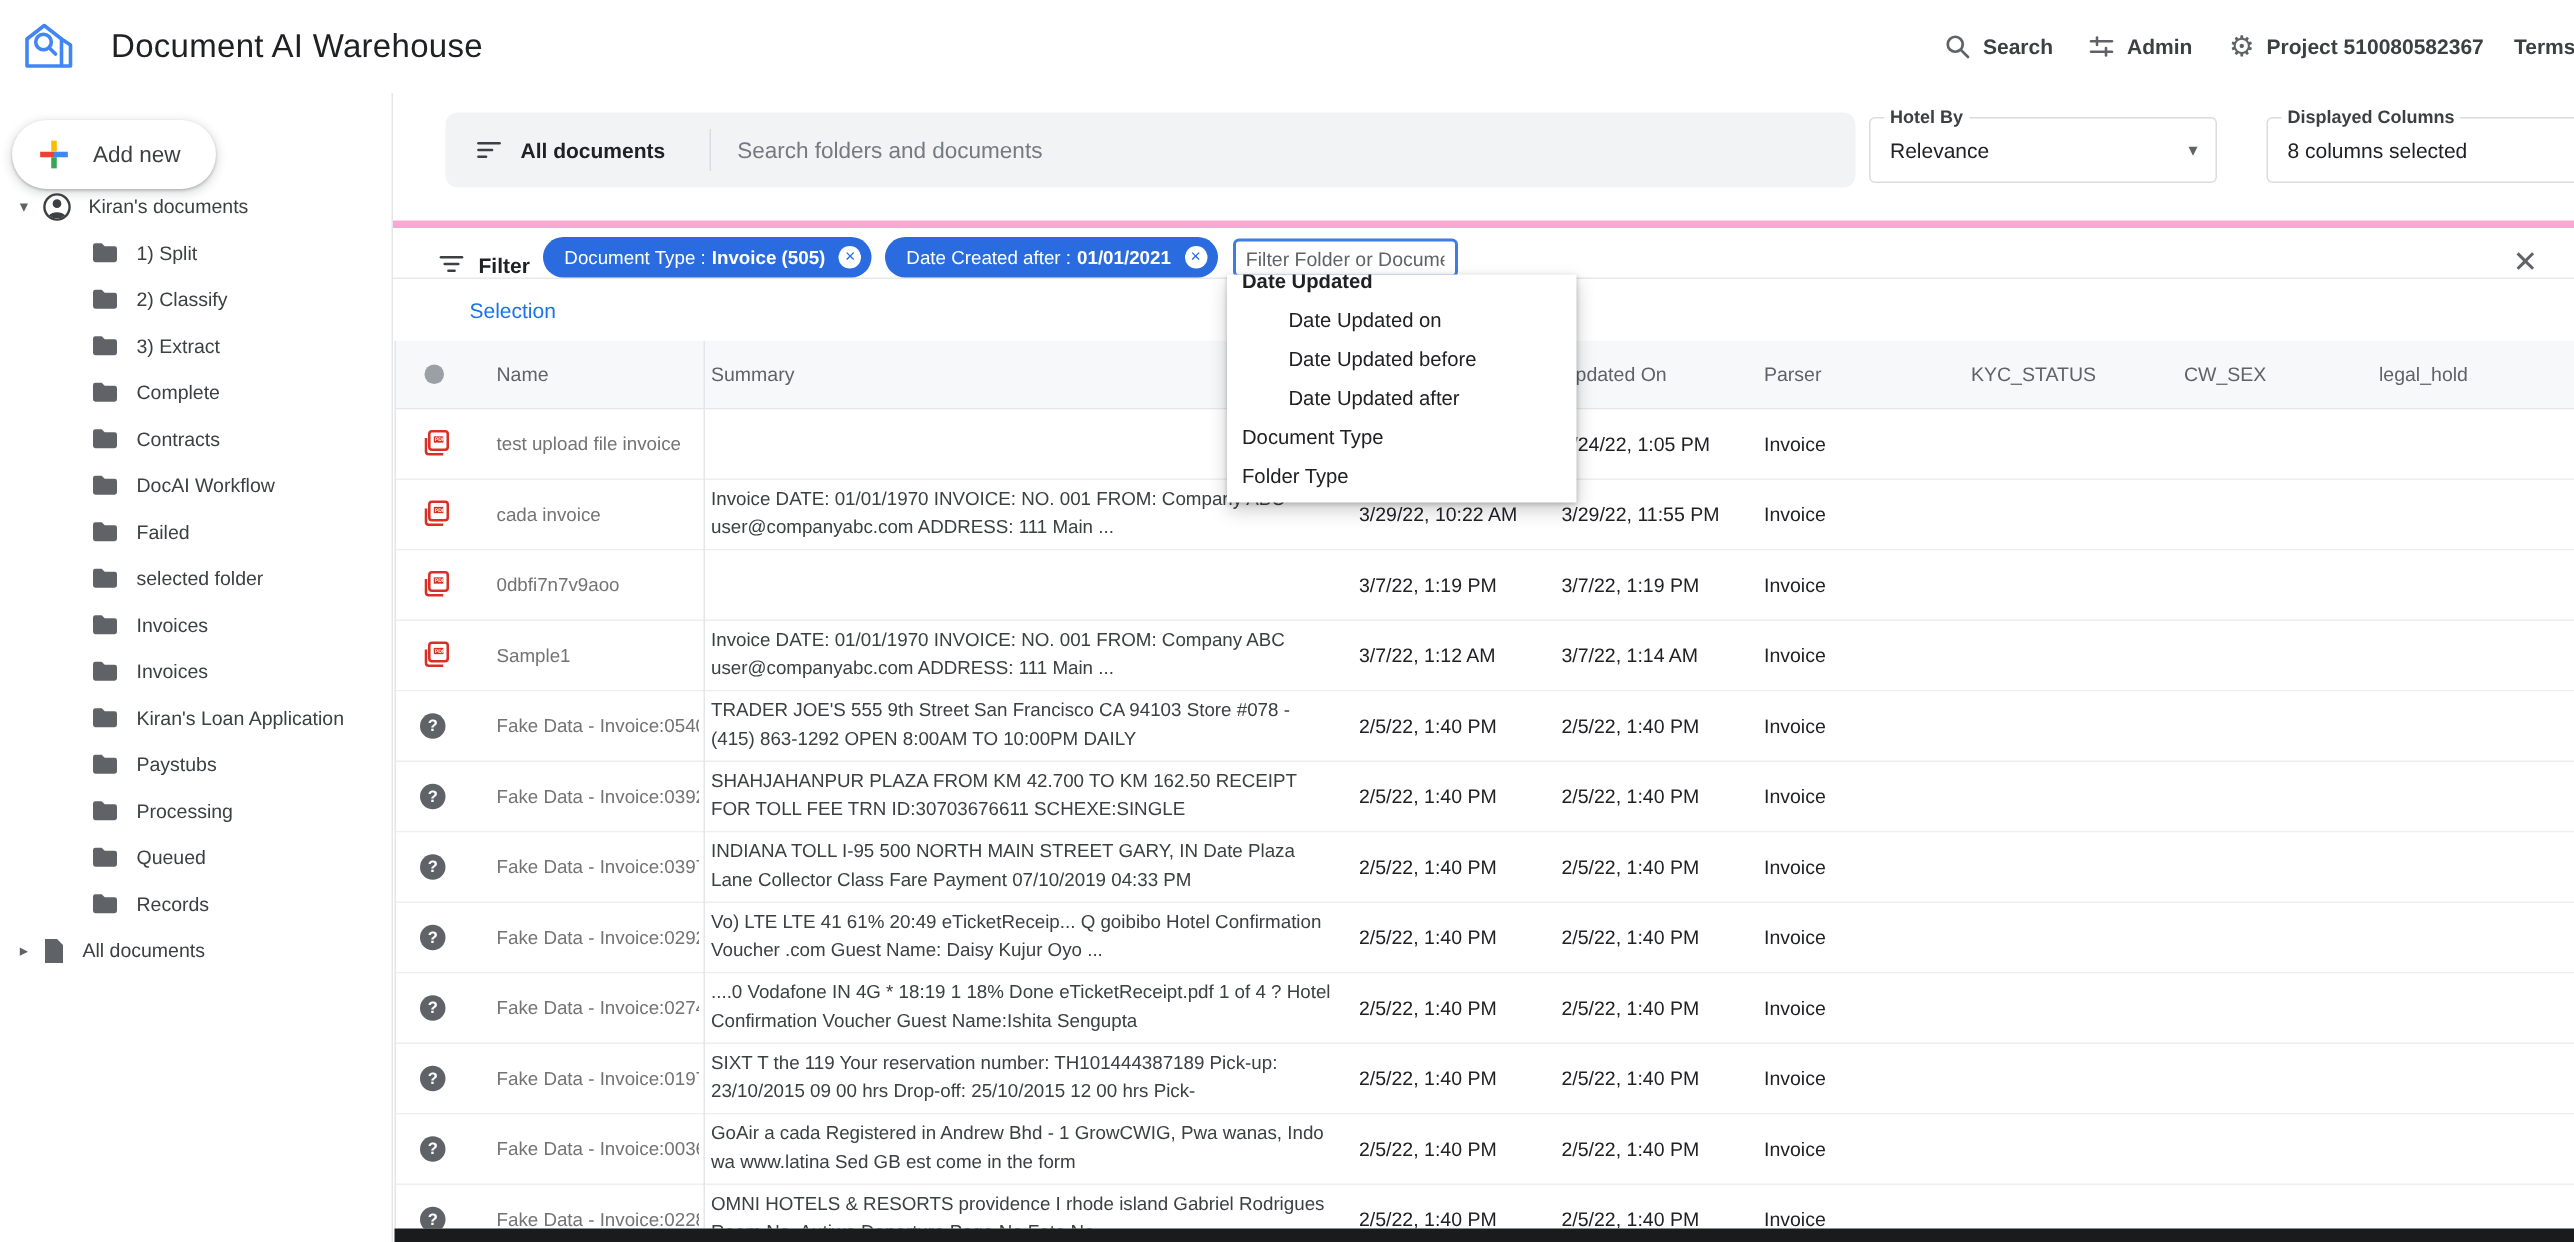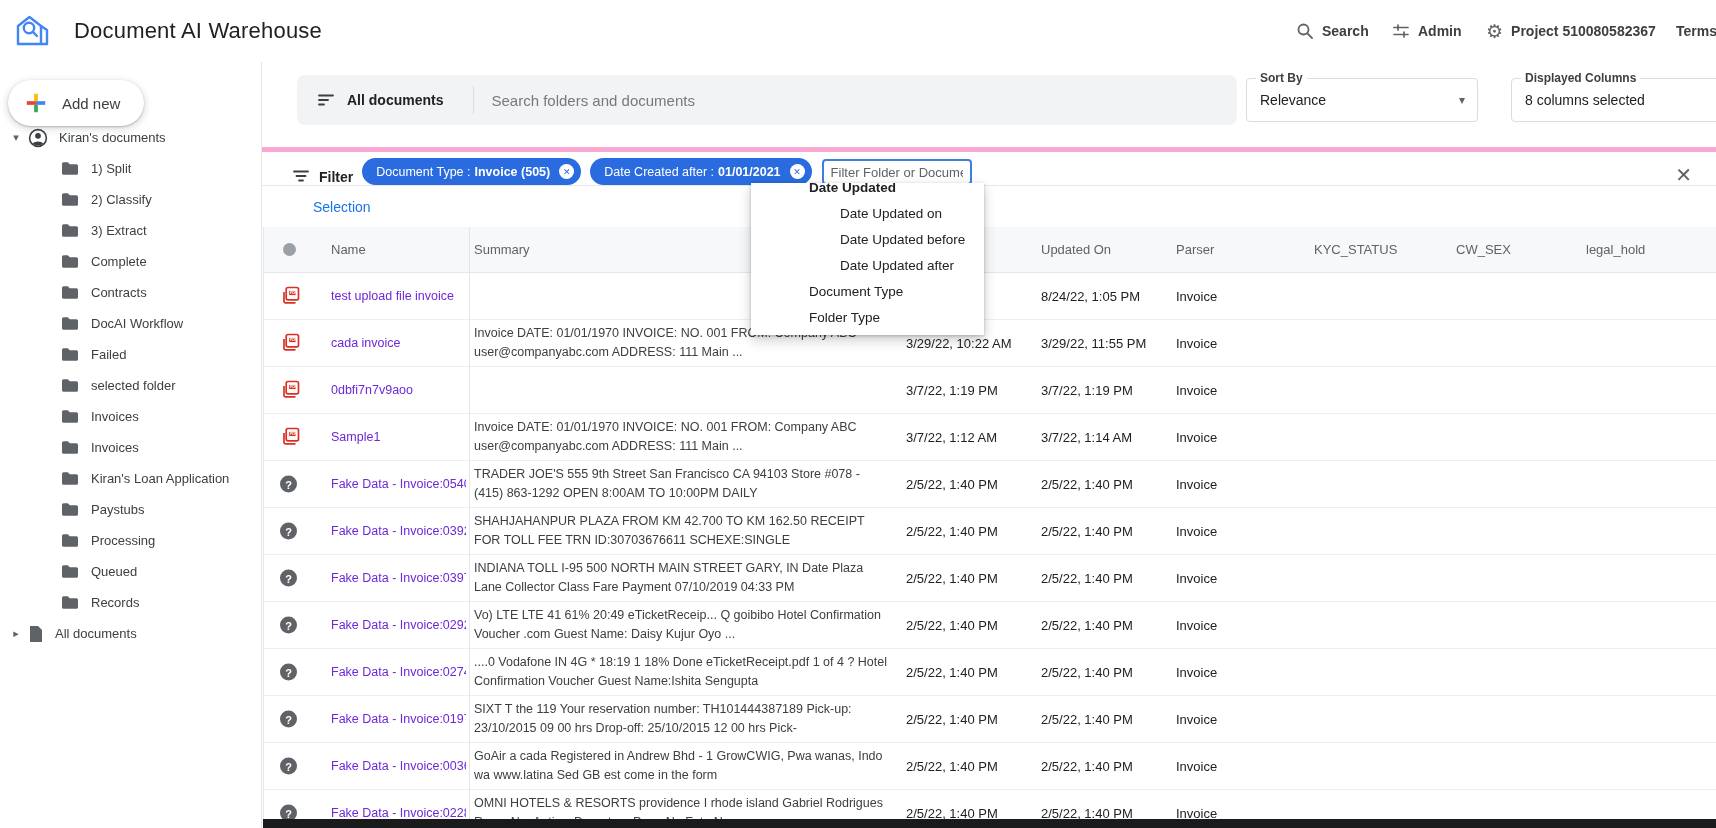--- a/index.html
+++ b/index.html
@@ -75,38 +75,38 @@
     box-sizing:border-box;overflow:hidden;background:#fff;}
   #thead{position:relative;height:45px;background:#f7f8f9;border-bottom:1px solid #e4e6e9;}
   .hcell{position:absolute;top:0;height:100%;display:flex;align-items:center;font-size:13px;
     color:#5f6368;white-space:nowrap;}
   .sel-circle{position:absolute;left:19px;top:16px;width:13px;height:13px;border-radius:50%;
     background:#9aa0a6;cursor:pointer;}
   #col-divider{position:absolute;left:205px;top:0;bottom:0;width:1px;background:#e4e6e9;z-index:2;}
   .trow{position:relative;height:46px;border-bottom:1px solid #eceef0;background:#fff;cursor:pointer;}
   .cell{position:absolute;top:50%;transform:translateY(-50%);white-space:nowrap;}
   .cell-icon{left:16px;}
-  .cell-name{left:67px;width:135px;overflow:hidden;font-size:12.5px;color:#6d28d9;}
+  .cell-name{left:67px;width:135px;overflow:hidden;font-size:12.5px;color:#737373;}
   .cell-summary{left:210px;width:415px;font-size:12.5px;color:#3c4043;line-height:1.55;
     white-space:normal;display:-webkit-box;-webkit-line-clamp:2;-webkit-box-orient:vertical;
     overflow:hidden;max-height:40px;}
   .cell-created{left:642px;font-size:13px;}
   .cell-updated{left:777px;font-size:13px;}
   .cell-parser{left:912px;font-size:13px;}
   .hc-name{left:67px;} .hc-summary{left:210px;} .hc-created{left:642px;} .hc-updated{left:777px;}
   .hc-parser{left:912px;} .hc-kyc{left:1050px;} .hc-cwsex{left:1192px;} .hc-legal{left:1322px;}
   .icon-q{width:17px;height:17px;border-radius:50%;background:#5f6368;color:#fff;
     display:flex;align-items:center;justify-content:center;font-size:11px;font-weight:700;}
 
   #hscrollbar{position:absolute;left:263px;top:819px;width:1453px;height:9px;background:#191b1d;z-index:6;}
 
   
-  #dropdown{position:absolute;left:751px;top:183px;width:233px;height:152px;background:#fff;
+  #dropdown{position:absolute;left:818px;top:183px;width:233px;height:152px;background:#fff;
     box-shadow:0 1px 3px rgba(0,0,0,.22),0 5px 12px rgba(0,0,0,.2);overflow:hidden;z-index:20;
-    padding-bottom:6px;box-sizing:border-box;padding-left:48px;}
+    padding-bottom:6px;box-sizing:border-box;}
   .dd-item{height:26px;display:flex;align-items:center;padding-left:10px;font-size:13.5px;
     color:#202124;cursor:pointer;}
   .dd-item.dd-header{font-weight:700;margin-top:-9px;cursor:default;}
   .dd-item.dd-indent{padding-left:41px;}
 </style>
 </head>
 <body>
 
 <div id="header">
   <span id="logo">
@@ -322,21 +322,21 @@
           <line x1="2" y1="13.5" x2="7" y2="13.5"></line>
       </svg>
     </span>
     <span class="lbl">All documents</span>
   </div>
   <span class="vdiv"></span>
   <span id="search-ph">Search folders and documents</span>
 </div>
 
 <div class="mat-field" id="sortby">
-  <span class="flabel">Sort By</span>
+  <span class="flabel">Hotel By</span>
   <span class="fvalue">Relevance</span>
   <span class="caret">▾</span>
 </div>
 
 <div class="mat-field" id="dispcols">
   <span class="flabel">Displayed Columns</span>
   <span class="fvalue">8 columns selected</span>
 </div>
 
 <div id="filterbar">

